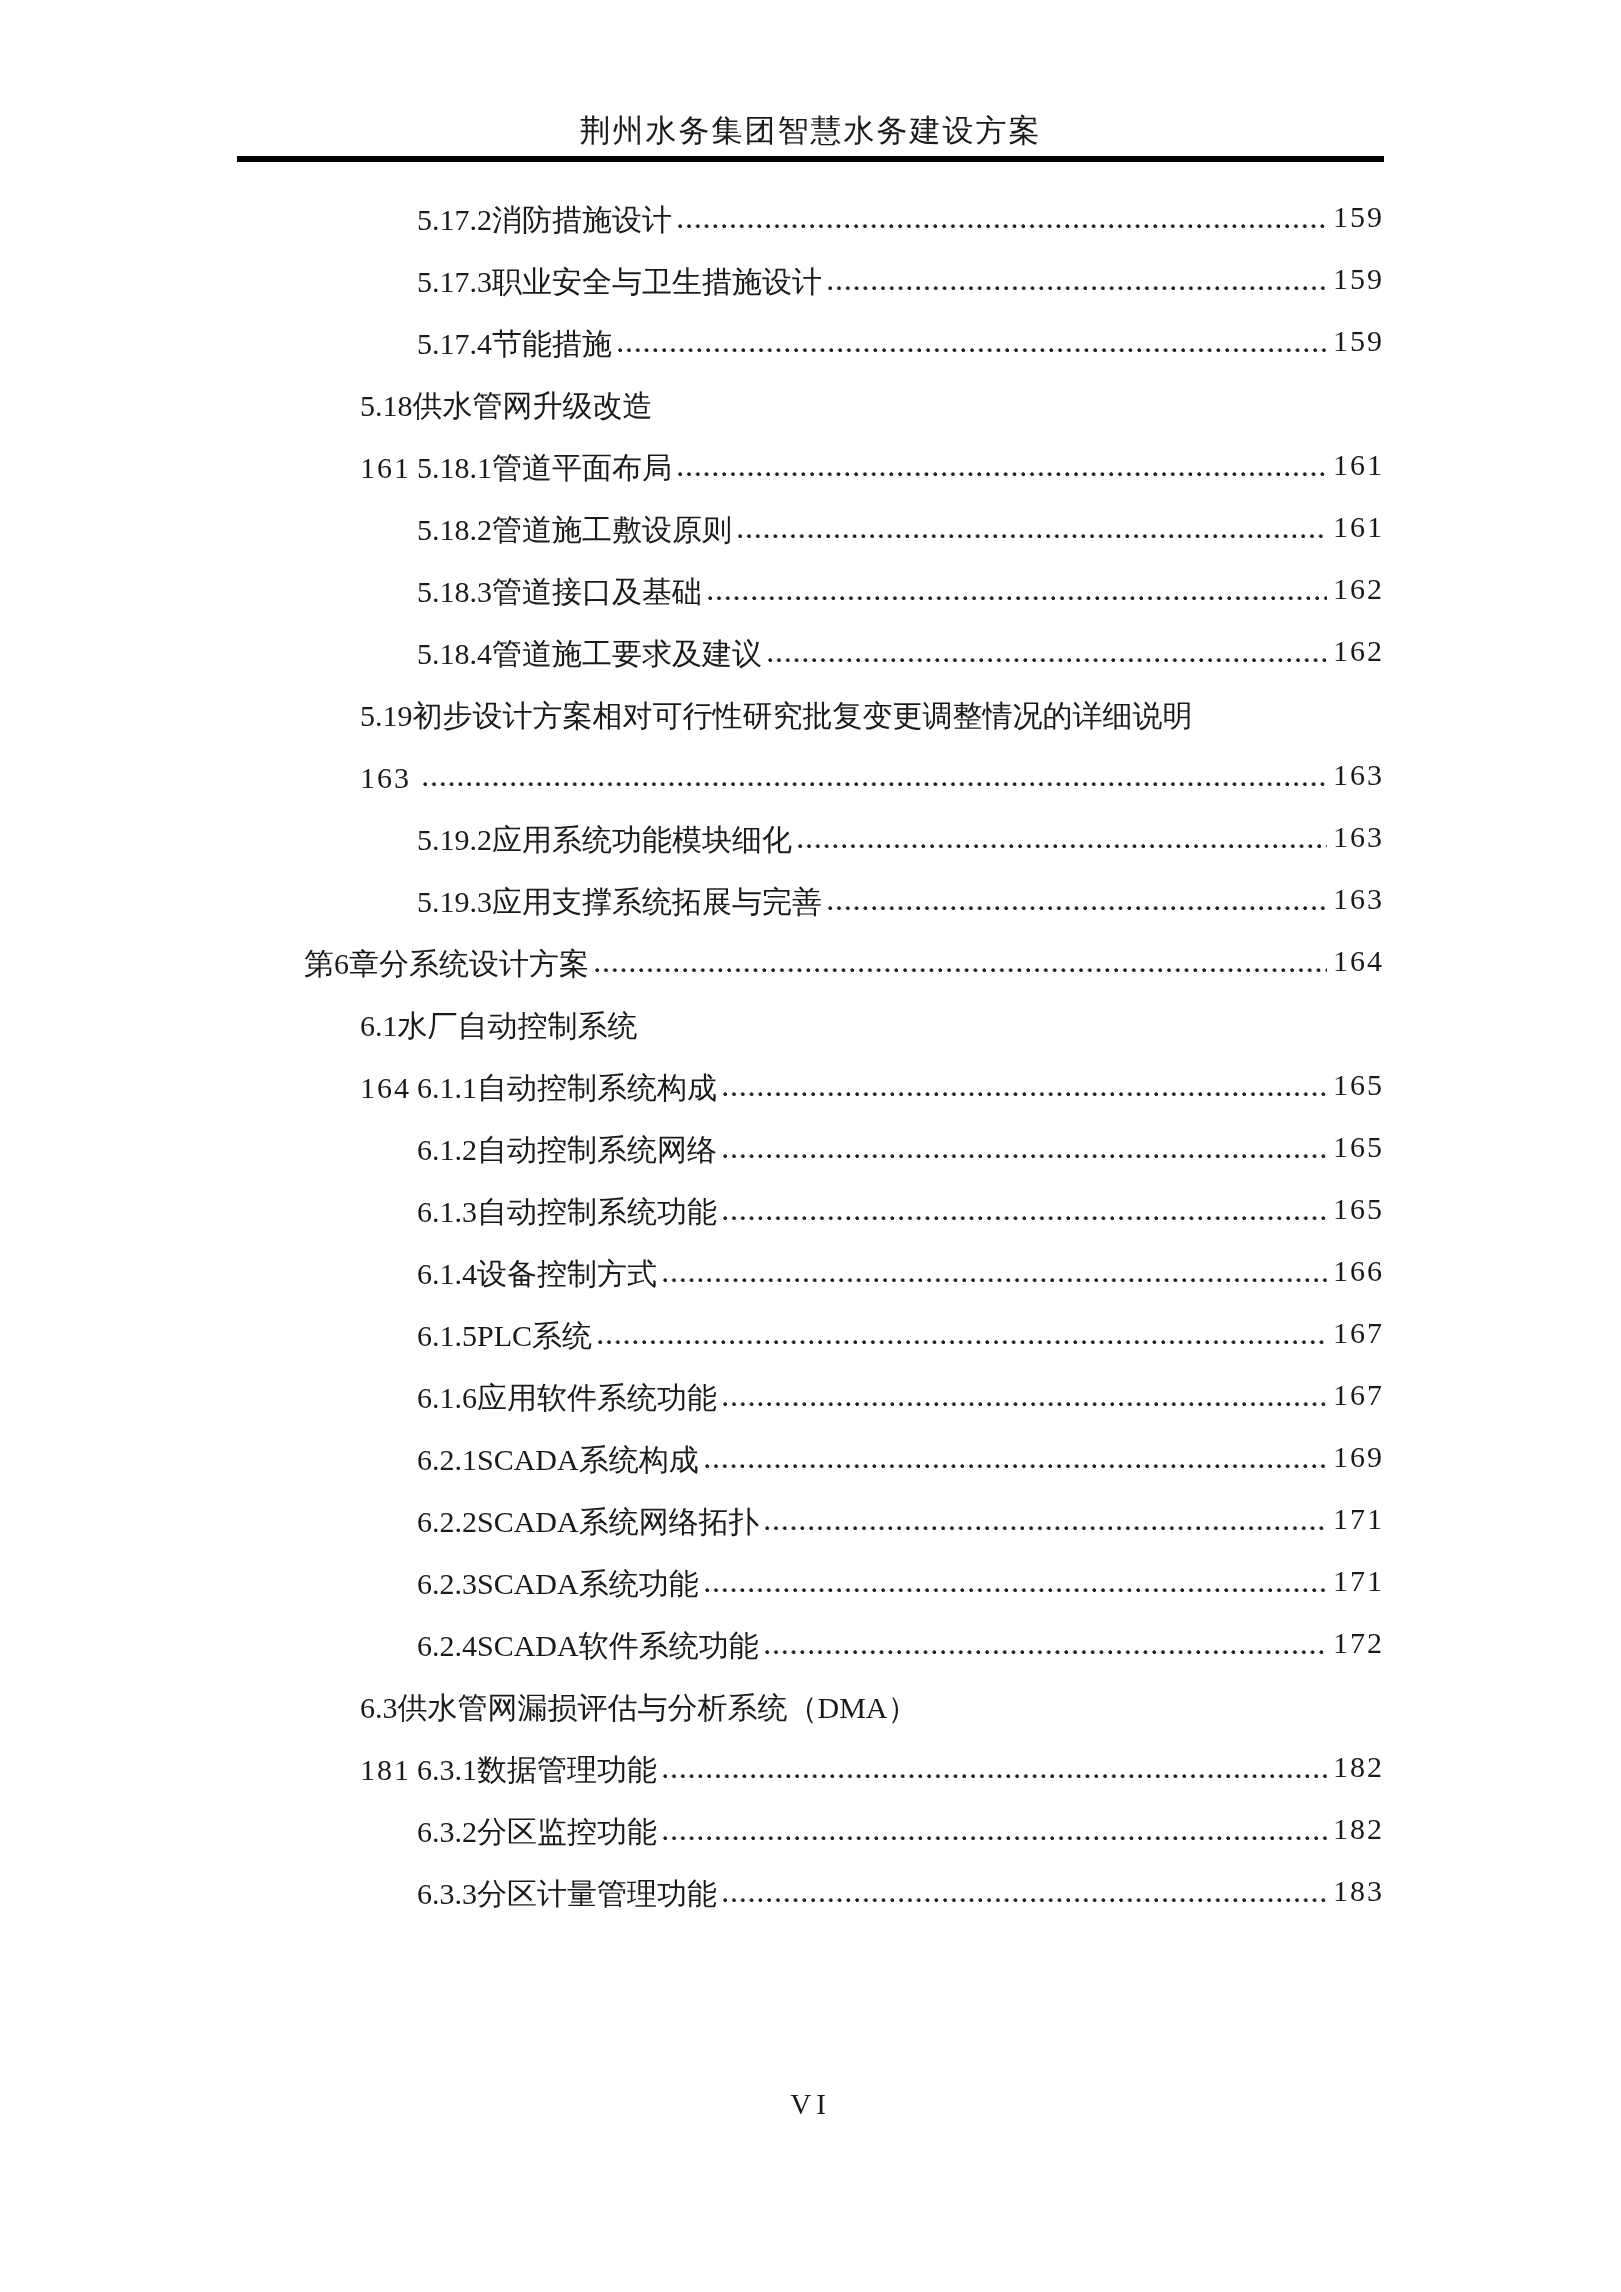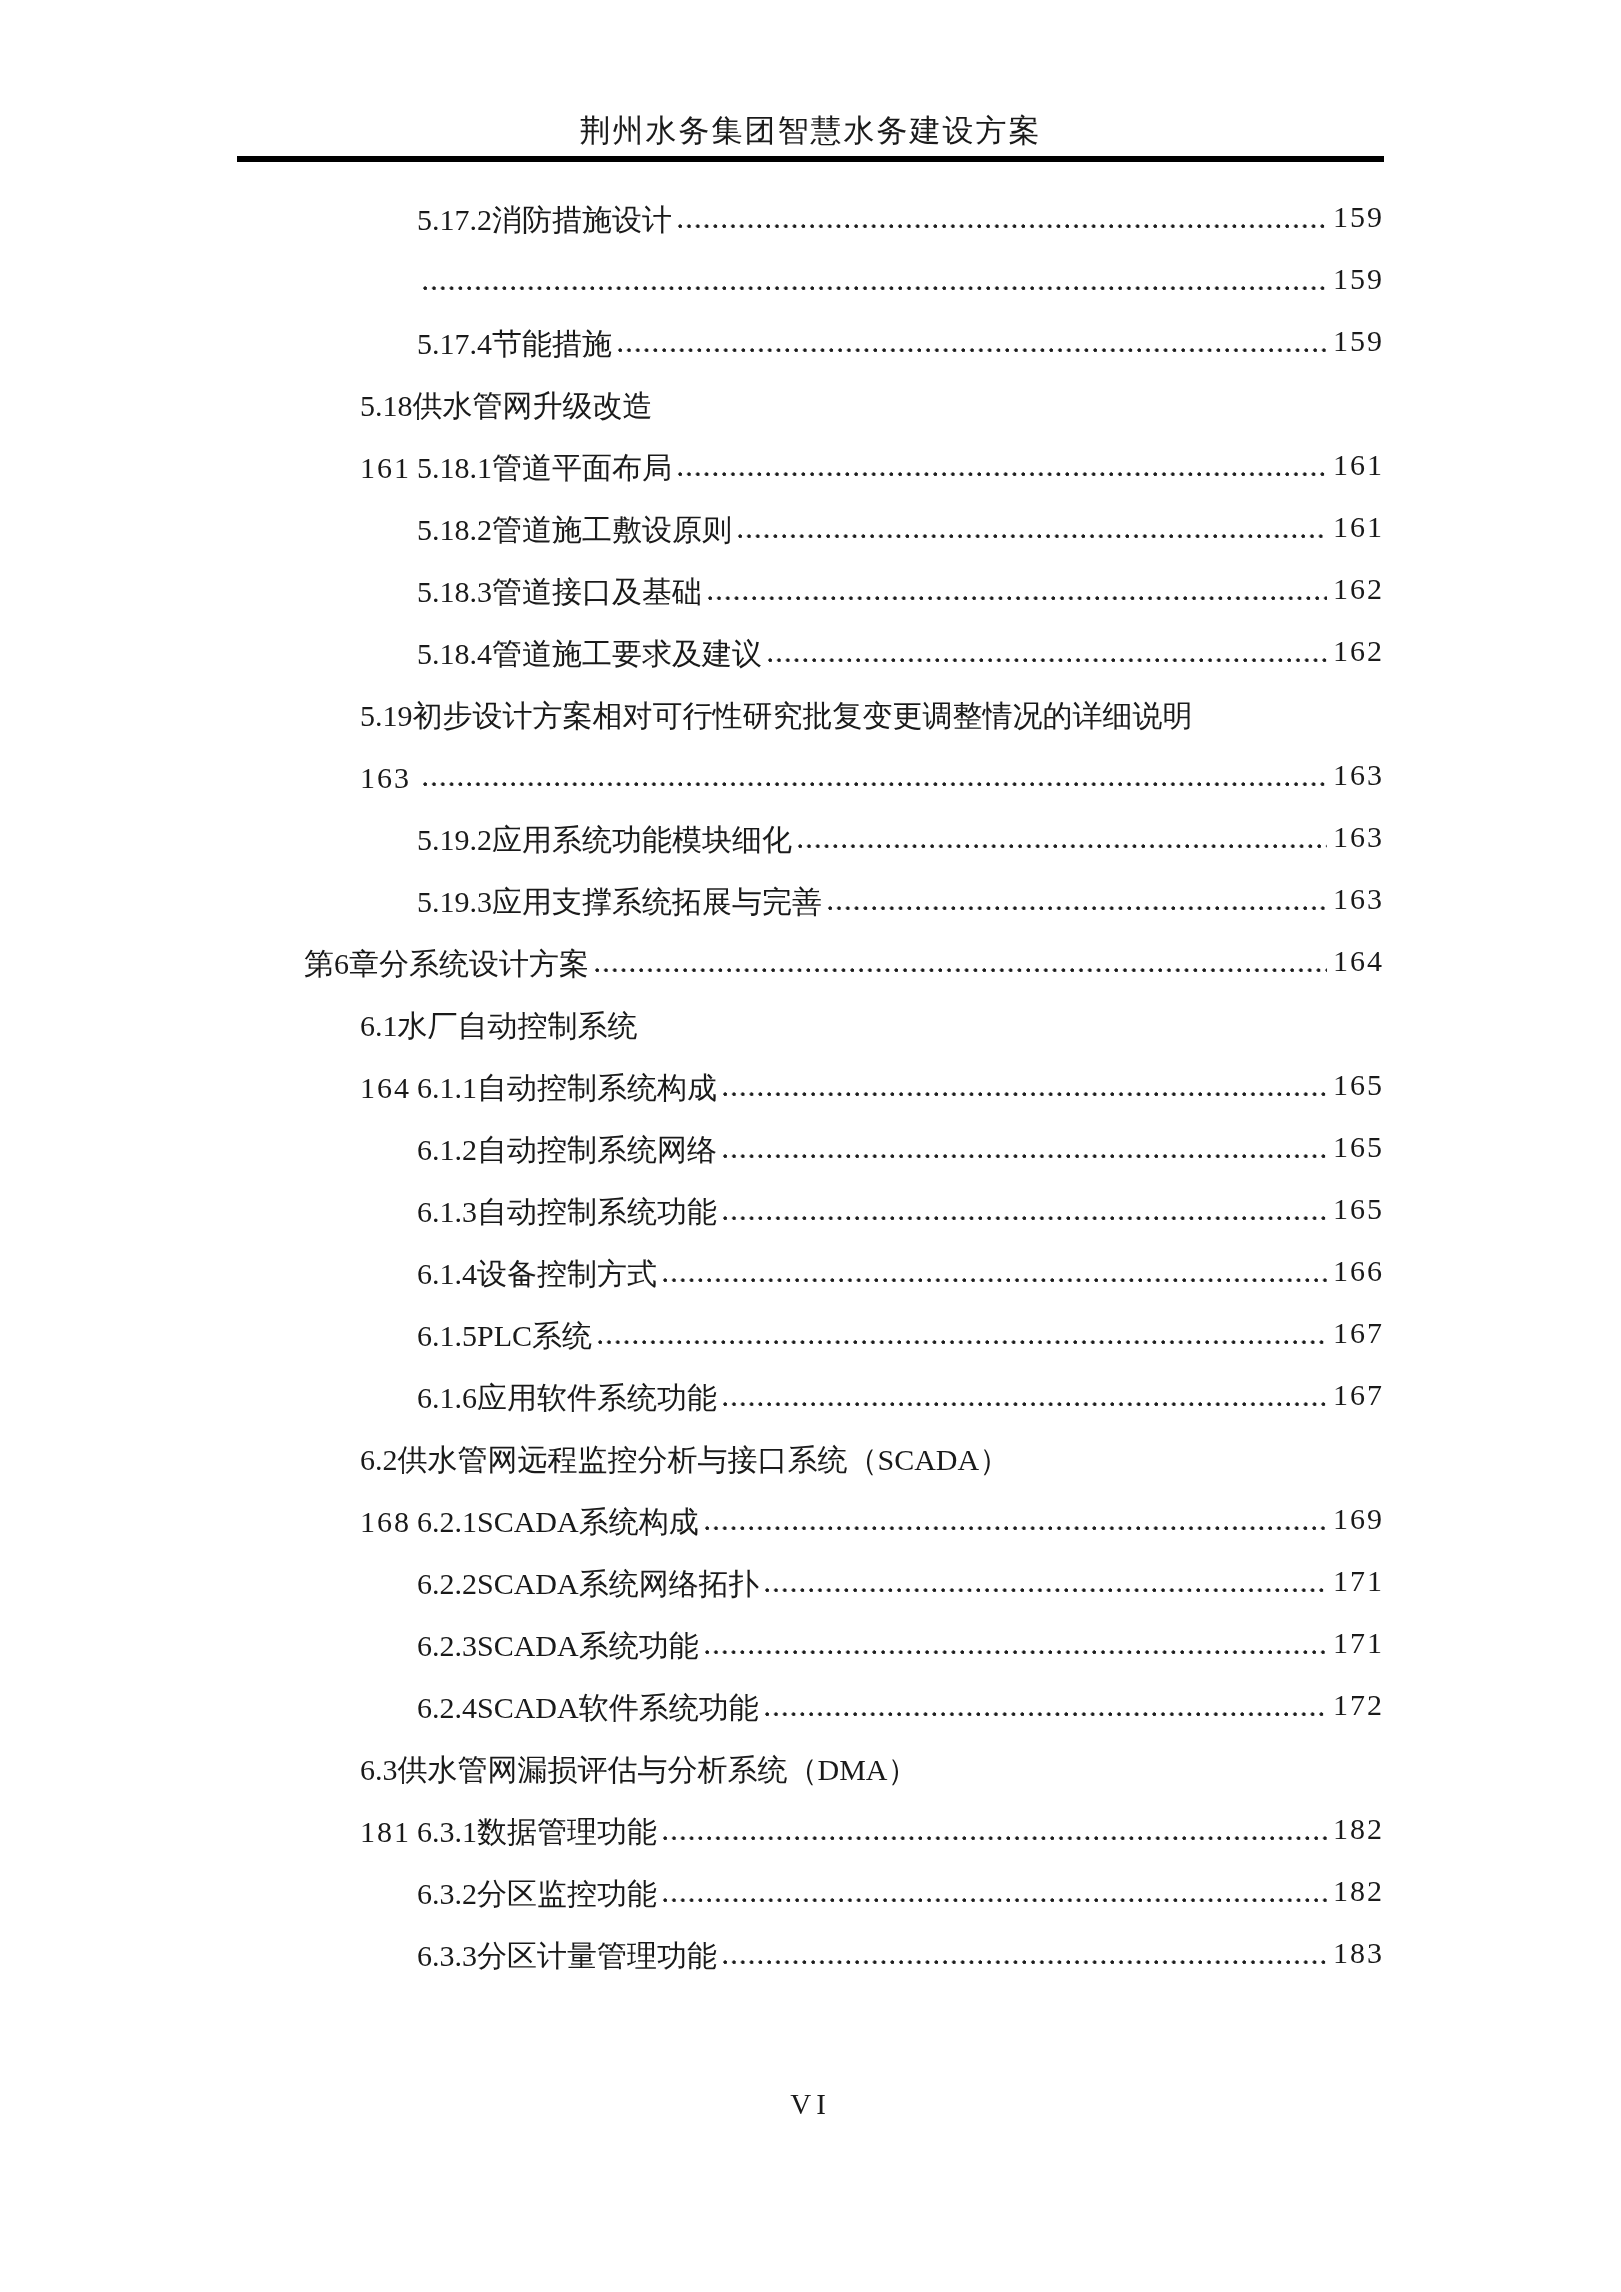--- a/index.html
+++ b/index.html
@@ -91,20 +91,21 @@
     <span class="header-title">荆州水务集团智慧水务建设方案</span>
   </div>
 
   <div class="toc">
       <div class="toc-row lvl2">
         <span class="toc-title">5.17.2消防措施设计</span>
         <span class="leader"></span>
         <span class="toc-page">159</span>
       </div>
       <div class="toc-row lvl2">
+        <span class="toc-title">5.17.3职业安全与卫生措施设计</span>
         <span class="leader"></span>
         <span class="toc-page">159</span>
       </div>
       <div class="toc-row lvl2">
         <span class="toc-title">5.17.4节能措施</span>
         <span class="leader"></span>
         <span class="toc-page">159</span>
       </div>
       <div class="toc-row lvl1">
         <span class="toc-title">5.18供水管网升级改造</span>
@@ -182,25 +183,20 @@
       </div>
       <div class="toc-row lvl2">
         <span class="toc-title">6.1.5PLC系统</span>
         <span class="leader"></span>
         <span class="toc-page">167</span>
       </div>
       <div class="toc-row lvl2">
         <span class="toc-title">6.1.6应用软件系统功能</span>
         <span class="leader"></span>
         <span class="toc-page">167</span>
-      </div>
-      <div class="toc-row lvl1">
-        <span class="toc-title">6.2供水管网远程监控分析与接口系统（SCADA）</span>
-        <span class="leader"></span>
-        <span class="toc-page">168</span>
       </div>
       <div class="toc-row lvl2">
         <span class="toc-title">6.2.1SCADA系统构成</span>
         <span class="leader"></span>
         <span class="toc-page">169</span>
       </div>
       <div class="toc-row lvl2">
         <span class="toc-title">6.2.2SCADA系统网络拓扑</span>
         <span class="leader"></span>
         <span class="toc-page">171</span>

